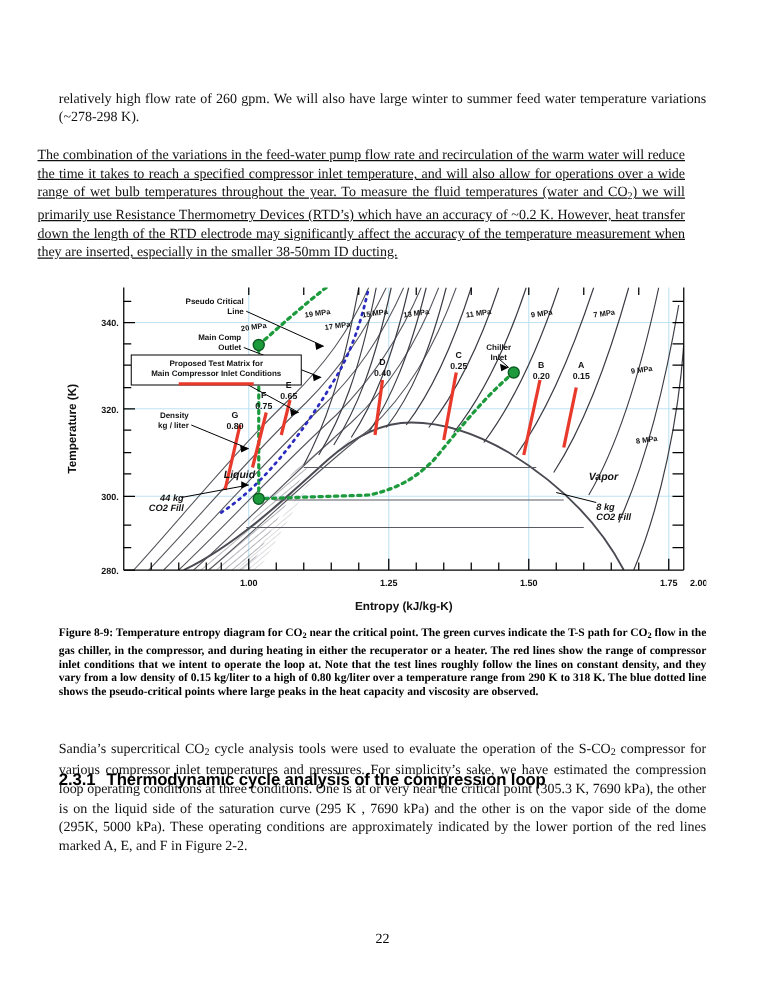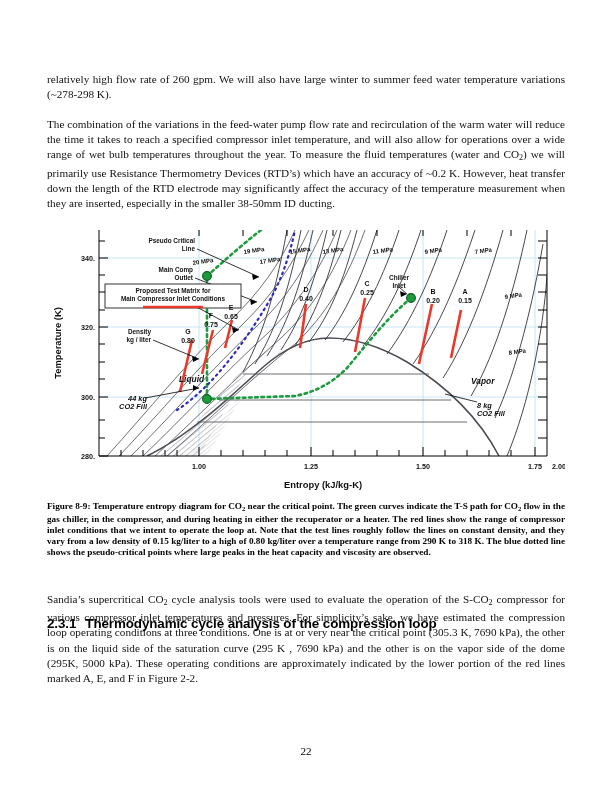--- a/index.html
+++ b/index.html
@@ -12,21 +12,21 @@
 
   
   .para{
     position:absolute;
     font-family:"Liberation Serif", serif;
     font-size:11.2px;line-height:15.2px;
     text-align:justify;text-justify:inter-word;
     color:#111;
   }
   .para.p1{left:47px;top:72px;width:518px;}
-  .para.p2{left:47px;top:117px;width:518px;}
+  .para.p2{left:30px;top:117px;width:518px;text-decoration:underline;}
   .para.p4{left:47px;top:592px;width:518px;}
 
   .sec-head{
     position:absolute;left:47px;top:575px;width:518px;
     font-family:"Liberation Sans", sans-serif;
     font-weight:bold;font-size:13.4px;letter-spacing:-0.1px;margin-top:41px;
   }
   .sec-head .num{margin-right:9px;}
 
   .caption{

